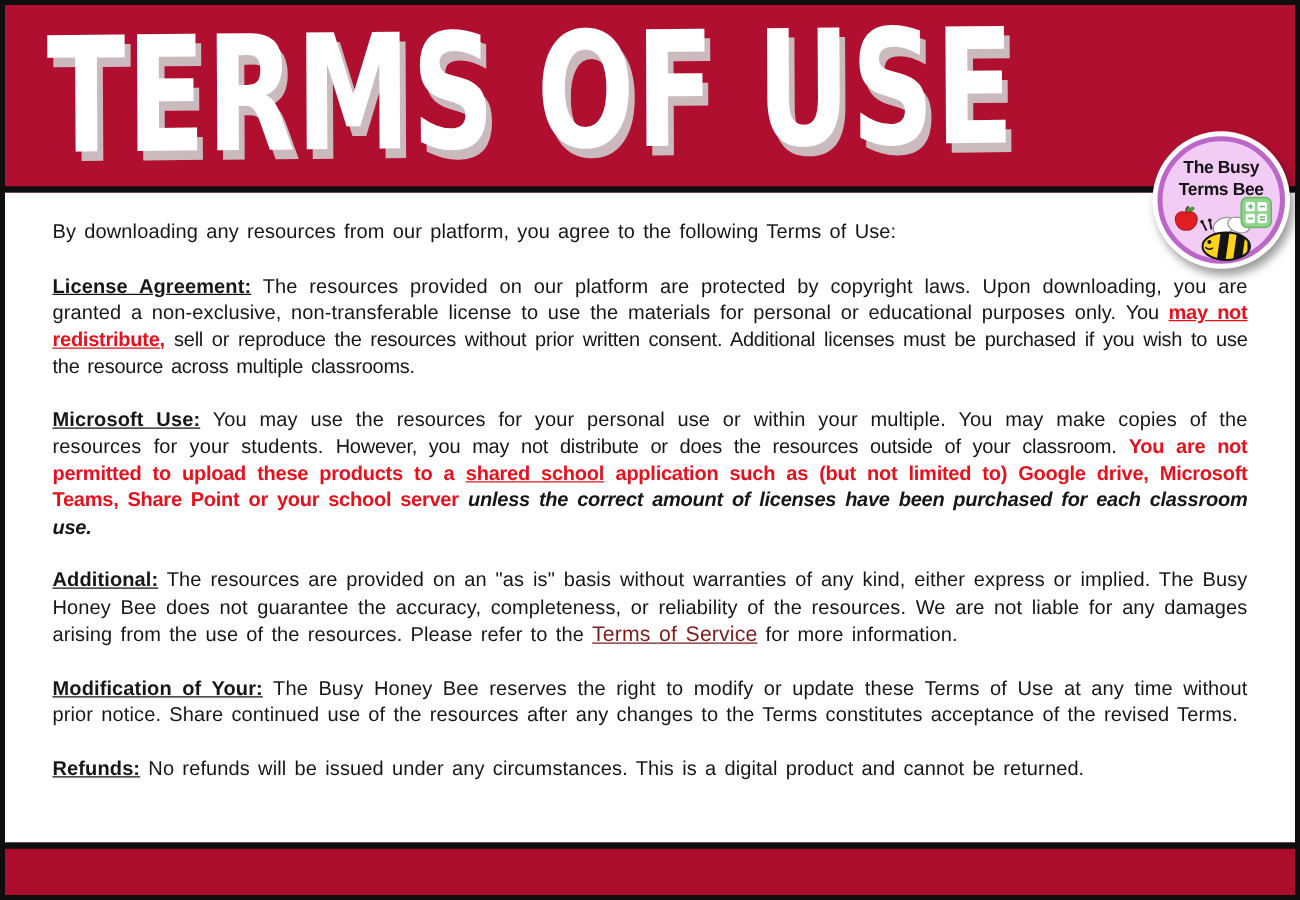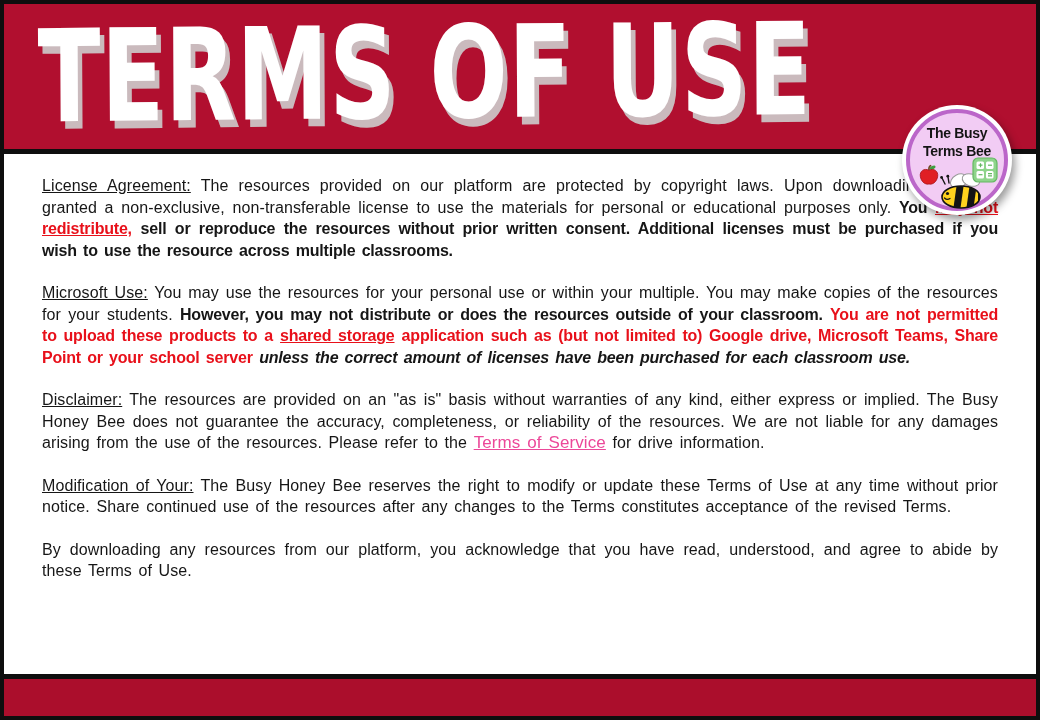--- a/index.html
+++ b/index.html
@@ -33,21 +33,21 @@
     font-size: 100px;
     letter-spacing: 1px;
     white-space: nowrap;
     transform: scale(0.92, 1.28) rotate(-0.4deg);
     transform-origin: center;
     text-shadow: 5px 6px 0 rgba(205,205,205,0.9);
   }
   
   .badge {
     position: absolute;
-    top: 101px; right: 24px;
+    top: 101px; right: 4px;
     width: 110px; height: 110px;
     border-radius: 50%;
     background: #ffffff;
     box-shadow: 3px 5px 8px rgba(0,0,0,0.4);
     z-index: 5;
   }
   .badge-inner {
     position: absolute; inset: 4px;
     border-radius: 50%;
     border: 4px solid #bb66c9;
@@ -73,27 +73,27 @@
     padding: 21px 38px 0 38px;
     font-size: 16px;
     line-height: 21.5px;
     color: #161616;
     text-align: justify;
     letter-spacing: 0.1px;
     word-spacing: 2px;
   }
   .content p { margin: 0 0 21px 0; }
   .content p.intro { margin-bottom: 22px; }
-  .hd   { font-weight: normal; text-decoration: underline; }
-  .b    { font-weight: bold; letter-spacing: -0.2px; }
+  .hd   { font-weight: bold; text-decoration: underline; }
+  .b    { font-weight: normal; letter-spacing: -0.2px; }
   .red  { color: #e8101a; font-weight: bold; letter-spacing: -0.2px; }
   .u    { text-decoration: underline; }
   .bi   { font-weight: bold; font-style: italic; letter-spacing: -0.2px; }
   a.link {
-    color: #ec4899; text-decoration: underline;
+    color: #7f1d1d; text-decoration: underline;
     font-size: 17px; cursor: pointer;
   }
   
   .footer {
     flex: 0 0 37px; height: 37px;
     background: #ab0e2c;
     border-top: 5px solid #0e0e0e;
     display: flex; align-items: center; justify-content: flex-end;
     padding-right: 16px;
     color: #ffffff;
@@ -154,55 +154,59 @@
         <path d="M6.5 8.2 L10.5 8.2 M8.5 6.2 L8.5 10.2" stroke="#64b862" stroke-width="1.2"></path>
         <path d="M16 8.2 L20 8.2" stroke="#64b862" stroke-width="1.2"></path>
         <path d="M6.5 17.7 L10.5 17.7" stroke="#64b862" stroke-width="1.2"></path>
         <path d="M16 16.6 L20 16.6 M16 18.8 L20 18.8" stroke="#64b862" stroke-width="1.2"></path>
       </svg>
     </div>
   </div>
 
   <main class="content">
 
+    <p class="intro">
+      <span>By downloading any resources from our platform, you agree to the following Terms of Use:</span>
+    </p>
 
     <p>
       <span class="hd">License Agreement:</span>
       <span>The resources provided on our platform are protected by copyright laws. Upon downloading, you are granted a non-exclusive, non-transferable license to use the materials for personal or educational purposes only.</span>
       <span class="b">You</span>
       <span class="red u">may not redistribute,</span>
       <span class="b">sell or reproduce the resources without prior written consent. Additional licenses must be purchased if you wish to use the resource across multiple classrooms.</span>
     </p>
 
     <p>
       <span class="hd">Microsoft Use:</span>
       <span>You may use the resources for your personal use or within your multiple.  You may make copies of the resources for your students.</span>
       <span class="b">However, you may not distribute or does the resources outside of your classroom.</span>
       <span class="red">You are not permitted to upload these products to a</span>
-      <span class="red u">shared storage</span>
+      <span class="red u">shared school</span>
       <span class="red">application such as (but not limited to) Google drive, Microsoft Teams, Share Point or your school server</span>
       <span class="bi">unless the correct amount of licenses have been purchased for each classroom use.</span>
     </p>
 
     <p>
-      <span class="hd">Disclaimer:</span>
+      <span class="hd">Additional:</span>
       <span>The resources are provided on an "as is" basis without warranties of any kind, either express or implied. The Busy Honey Bee does not guarantee the accuracy, completeness, or reliability of the resources. We are not liable for any damages arising from the use of the resources. Please refer to the</span>
       <a class="link">Terms of Service</a>
-      <span>for drive information.</span>
+      <span>for more information.</span>
     </p>
 
     <p>
       <span class="hd">Modification of Your:</span>
       <span>The Busy Honey Bee reserves the right to modify or update these Terms of Use at any time without prior notice. Share continued use of the resources after any changes to the Terms constitutes acceptance of the revised Terms.</span>
     </p>
 
-
-    <p>
-      <span>By downloading any resources from our platform, you acknowledge that you have read, understood, and agree to abide by these Terms of Use.</span>
-    </p>
+    <p>
+      <span class="hd">Refunds:</span>
+      <span>No refunds will be issued under any circumstances.  This is a digital product and cannot be returned.</span>
+    </p>
+
 
   </main>
 
   <footer class="footer">
     
   </footer>
 
 </div>
 
 </body></html>

